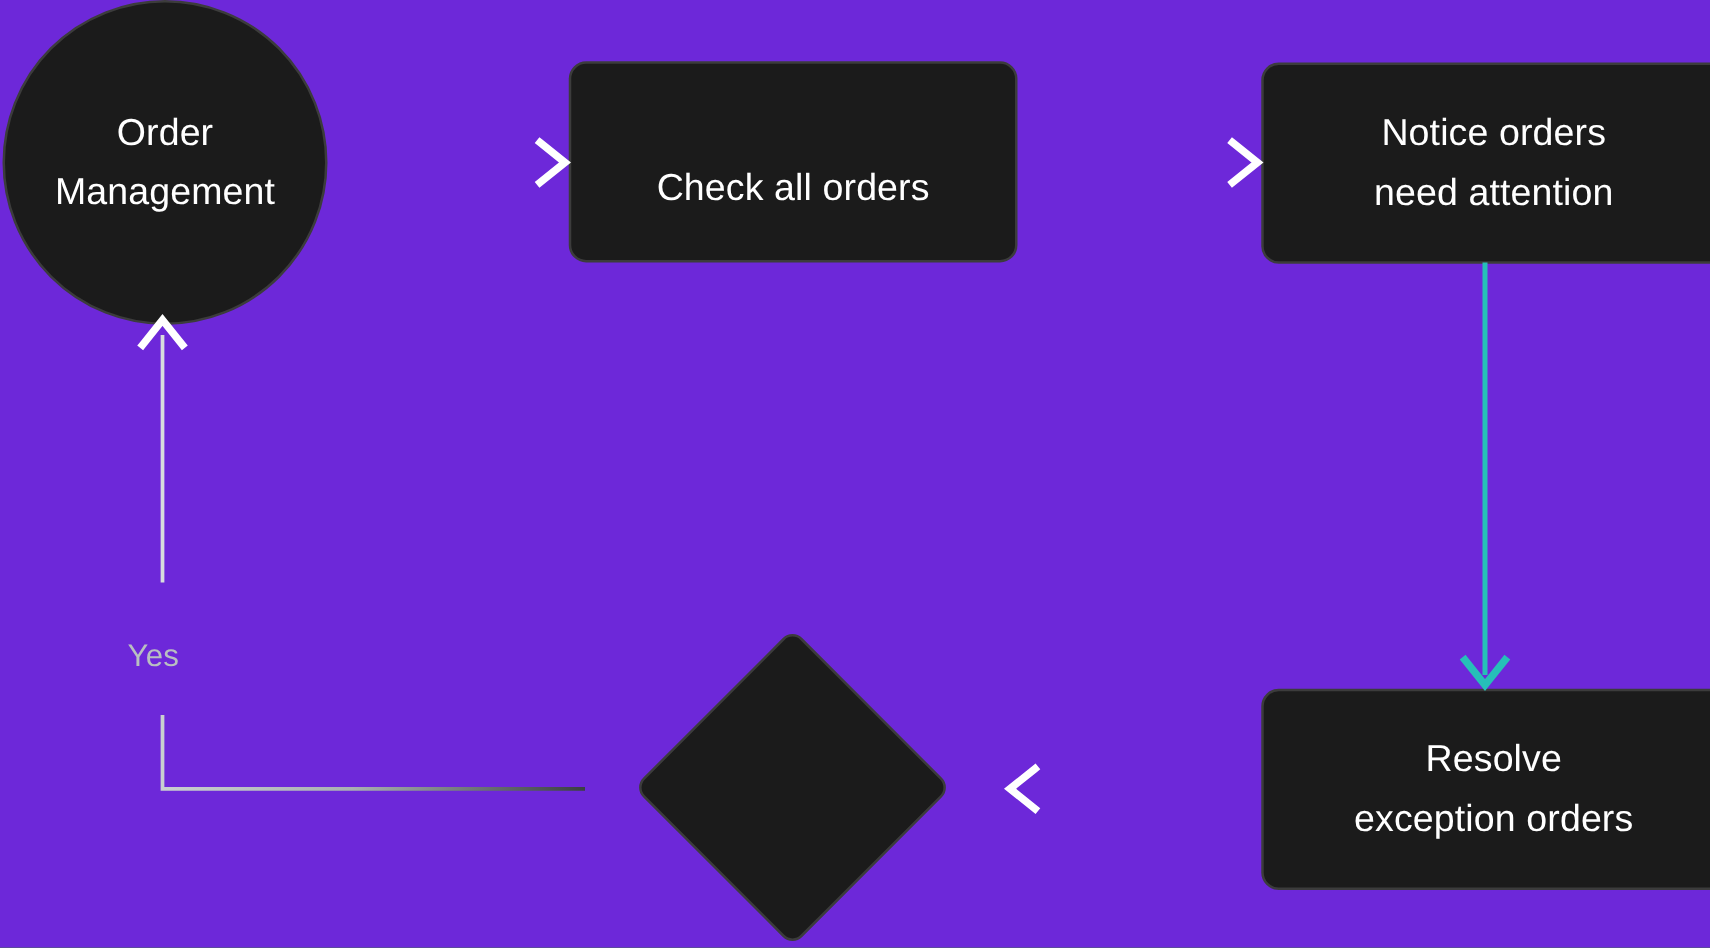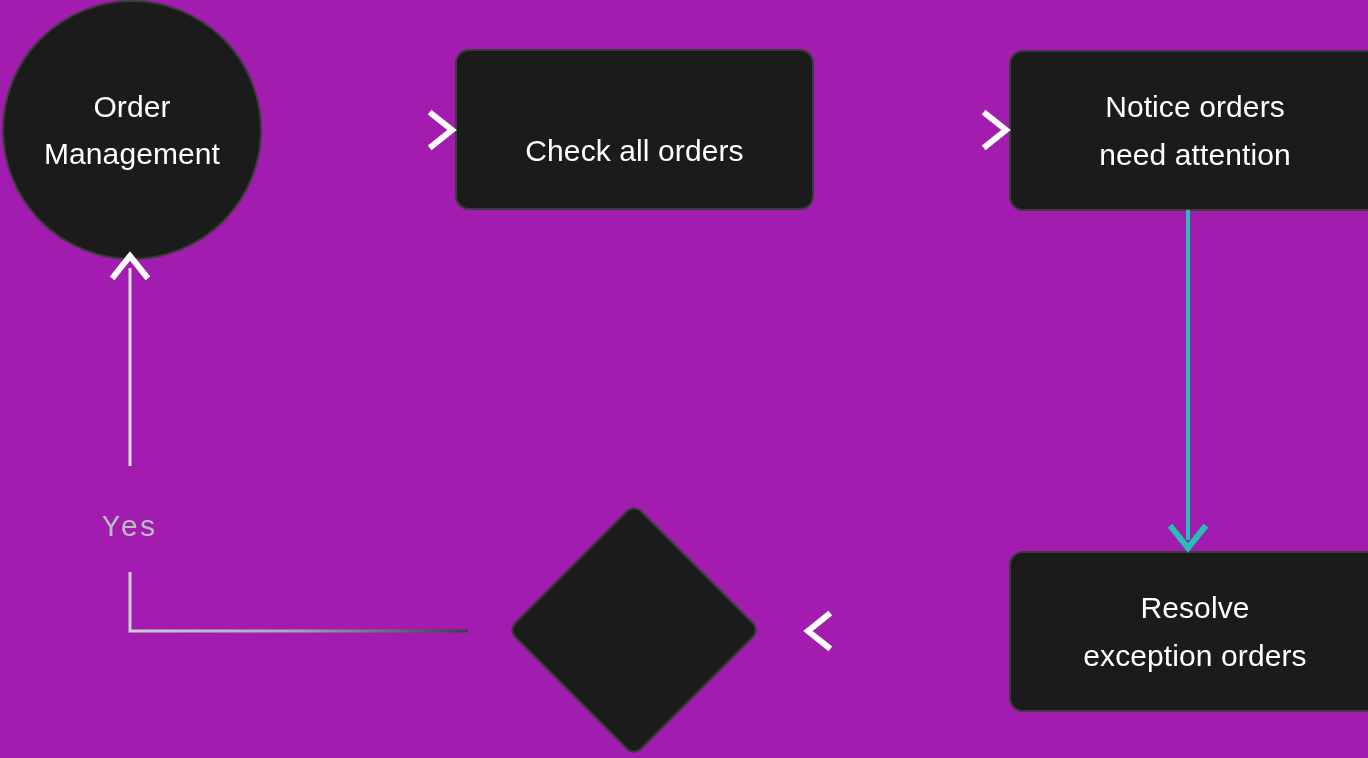--- a/index.html
+++ b/index.html
@@ -4,21 +4,21 @@
 <style>
   html, body {
     margin: 0;
     padding: 0;
     background: #4d666e;
   }
   #canvas {
     position: relative;
     width: 1368px;
     height: 758px;
-    background: #a21caf;
+    background: #6d28d9;
     overflow: hidden;
     font-family: "Liberation Sans", sans-serif;
   }
   #svg-layer {
     position: absolute;
     left: 0;
     top: 0;
     width: 1368px;
     height: 758px;
   }
@@ -32,22 +32,22 @@
     font-size: 30px;
     line-height: 1.58;
     letter-spacing: 0.1px;
     font-family: "Liberation Sans", sans-serif;
     pointer-events: none;
     white-space: pre-line;
   }
   .edge-label {
     position: absolute;
     color: #b9bfc1;
-    font-size: 30px;
-    font-family: Liberation Mono, monospace;
+    font-size: 25px;
+    font-family: Liberation Sans, sans-serif;
     letter-spacing: 0.2px;
   }
 </style>
 </head>
 <body>
 
 <div id="canvas">
 
   <svg id="svg-layer" viewBox="0 0 1368 758">
     <defs>

